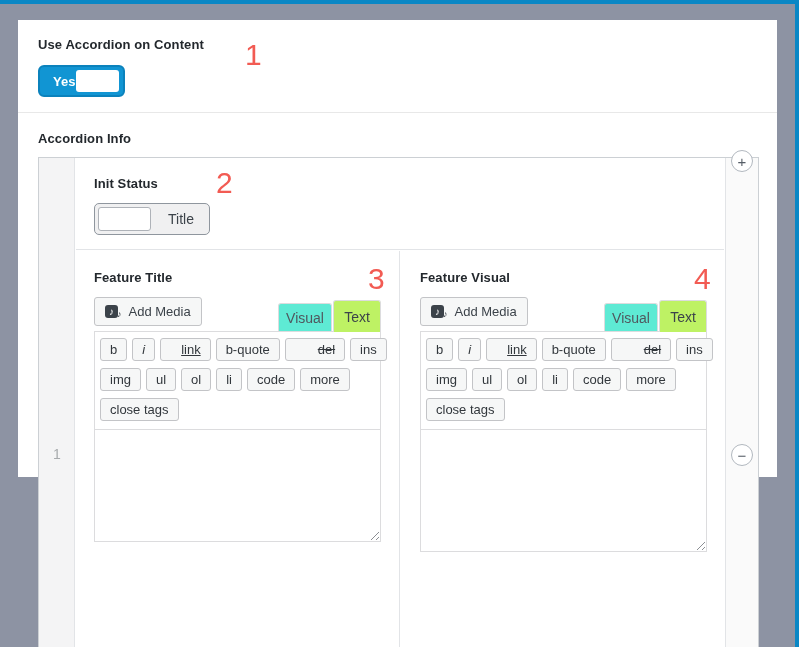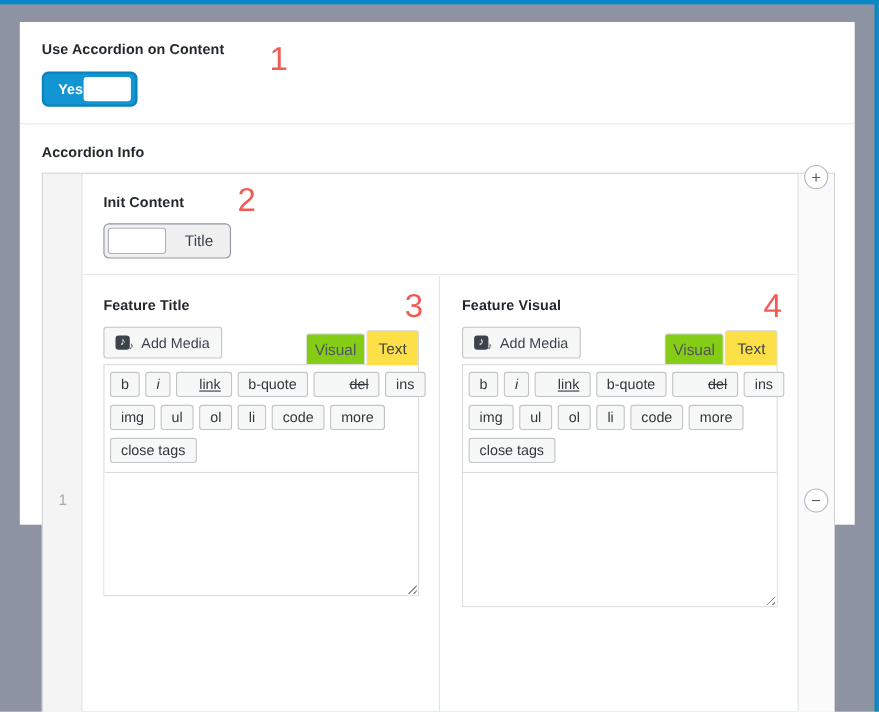--- a/index.html
+++ b/index.html
@@ -85,23 +85,23 @@
     font-family:inherit; cursor:pointer;
   }
   .media-icon { display:inline-flex; align-items:flex-start; }
   .mi-box { width:13px; height:13px; background:#3c434a; color:#fff; border-radius:3px;
     font-size:10px; line-height:13px; text-align:center; display:inline-block; }
   .mi-note { color:#3c434a; font-size:9px; line-height:9px; position:relative; left:-1px; top:5px; }
 
   .tab { position:absolute; display:flex; align-items:center; justify-content:center;
     font-size:14px; cursor:pointer; border-radius:3px 3px 0 0; }
   .tab-visual { left:184px; top:6px; width:54px; height:28px;
-    background:#84cc16; border:1px solid #dcdcde; border-bottom:none; color:#50575e; }
+    background:#5eead4; border:1px solid #dcdcde; border-bottom:none; color:#50575e; }
   .tab-text { left:239px; top:3px; width:48px; height:32px;
-    background:#fde047; border:1px solid #dcdcde; border-bottom:none; color:#3c434a; z-index:2; }
+    background:#bef264; border:1px solid #dcdcde; border-bottom:none; color:#3c434a; z-index:2; }
 
   .editor-box { width:287px; border:1px solid #dcdcde; background:#fff; }
   .qt-toolbar { padding:6px 4px 8px 5px; }
   .qt-row { display:flex; gap:5px; margin-bottom:7px; }
   .qt-row:last-child { margin-bottom:0; }
   .qt { height:23px; padding:0 9px; background:#f6f7f7; border:1px solid #c3c4c7;
     border-radius:3px; font-size:13px; color:#32373c; font-family:inherit;
     line-height:1; cursor:pointer; white-space:nowrap; }
   .qt-i { font-style:italic; }
   .qt-link { text-decoration:underline;padding-left:20px; }
@@ -146,21 +146,21 @@
       <div class="row-number">1</div>
     </div>
 
     <div class="actions-col"></div>
     <div class="round-btn btn-add-row">+</div>
     <div class="round-btn btn-remove-row">−</div>
 
     <div class="main-area">
 
       <div class="row-init">
-        <div class="field-label init-label">Init Content</div>
+        <div class="field-label init-label">Init Status</div>
         <div class="toggle-off">
           <span class="toggle-off-knob"></span>
           <span class="toggle-off-text">Title</span>
         </div>
       </div>
 
       <div class="row-fields">
 
         <div class="cell cell-left">
           <div class="field-label">Feature Title</div>

